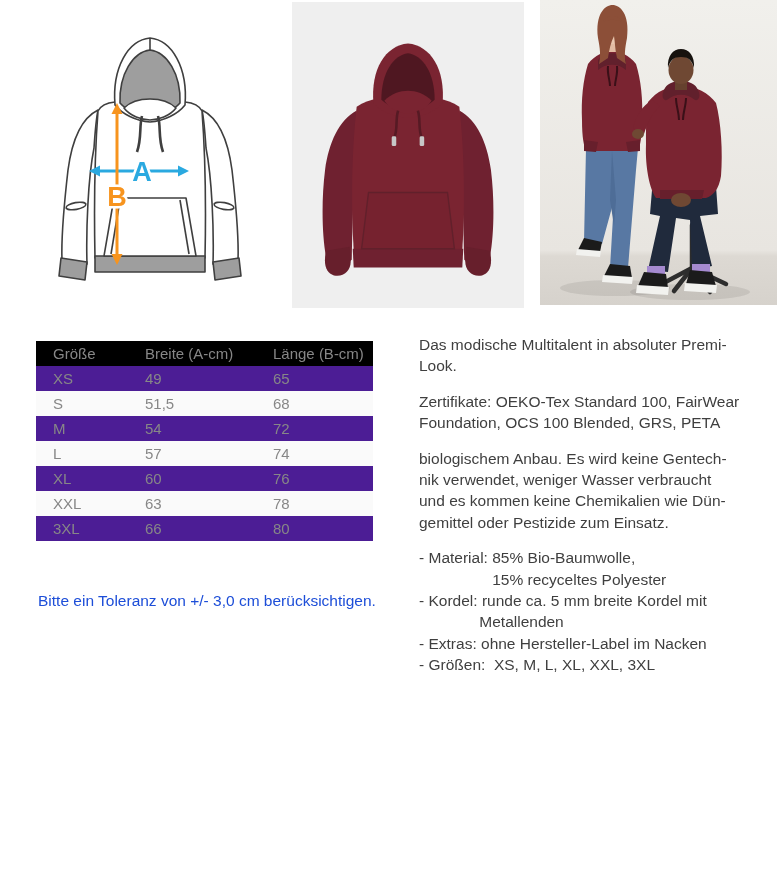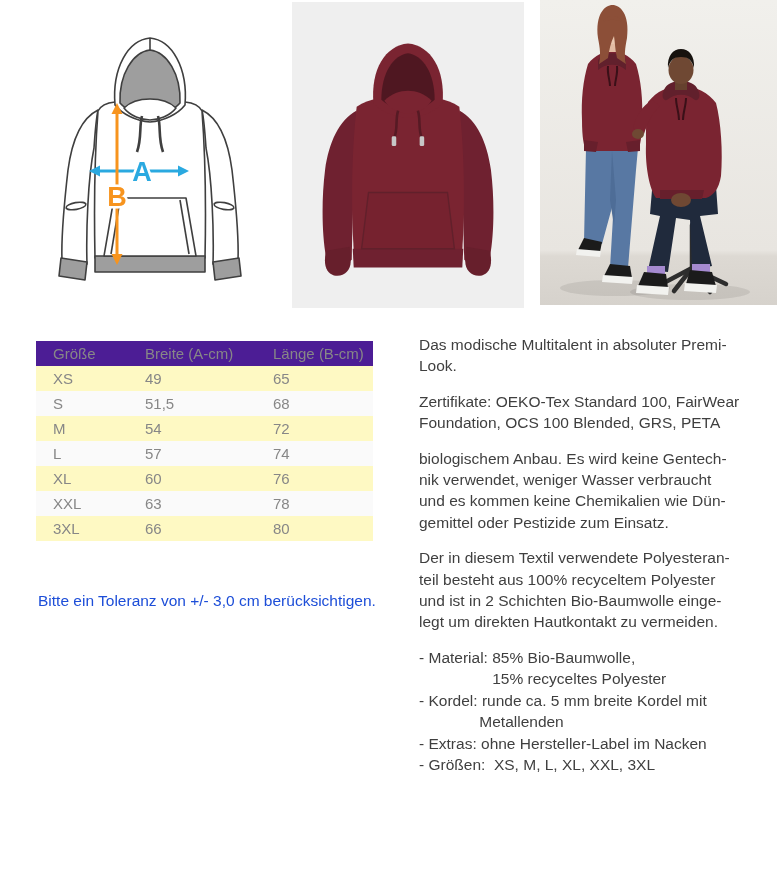--- a/index.html
+++ b/index.html
@@ -19,23 +19,23 @@
 
   .arrowA-stroke{stroke:var(--accent-a,#2aa9e0);}
   .arrowA-fill{fill:var(--accent-a,#2aa9e0);}
   .arrowB-stroke{stroke:var(--accent-b,#f7941e);}
   .arrowB-fill{fill:var(--accent-b,#f7941e);}
   .arrow-label{font:bold 27px "Liberation Sans","DejaVu Sans",sans-serif;paint-order:stroke;stroke:#ffffff;stroke-width:5px;}
 
   
   .size-table{left:36px;top:341px;width:337px;font-size:15px;color:#878787;}
   .trow{display:grid;grid-template-columns:109px 128px 100px;align-items:center;height:25px;}
-  .thead{height:25px;background:#4c1d95;}
+  .thead{height:25px;background:#000000;}
   .trow .tcell:first-child{padding-left:17px;}
-  .odd{background:#fef9c3;}
+  .odd{background:#4c1d95;}
   .even{background:#fafafa;}
 
   .tolerance{left:38px;top:576px;font-size:15.5px;color:#1d4ed8;}
 
   
   .description{left:419px;top:334px;width:356px;font-size:15.5px;line-height:21.4px;color:#3f3f3f;}
   .para{margin:0 0 14px 0;}
   .dline{white-space:pre;}
 </style>
 </head>
@@ -240,26 +240,20 @@
       <div class="dline">Zertifikate: OEKO-Tex Standard 100, FairWear</div>
       <div class="dline">Foundation, OCS 100 Blended, GRS, PETA</div>
     </div>
     <div class="para">
       <div class="dline">biologischem Anbau. Es wird keine Gentech-</div>
       <div class="dline">nik verwendet, weniger Wasser verbraucht</div>
       <div class="dline">und es kommen keine Chemikalien wie Dün-</div>
       <div class="dline">gemittel oder Pestizide zum Einsatz.</div>
     </div>
     <div class="para">
-      <div class="dline">Der in diesem Textil verwendete Polyesteran-</div>
-      <div class="dline">teil besteht aus 100% recyceltem Polyester</div>
-      <div class="dline">und ist in 2 Schichten Bio-Baumwolle einge-</div>
-      <div class="dline">legt um direkten Hautkontakt zu vermeiden.</div>
-    </div>
-    <div class="para">
       <div class="dline">- Material: 85% Bio-Baumwolle,</div>
       <div class="dline">                 15% recyceltes Polyester</div>
       <div class="dline">- Kordel: runde ca. 5 mm breite Kordel mit</div>
       <div class="dline">              Metallenden</div>
       <div class="dline">- Extras: ohne Hersteller-Label im Nacken</div>
       <div class="dline">- Größen:  XS, M, L, XL, XXL, 3XL</div>
     </div>
   </div>
 
 </body></html>

